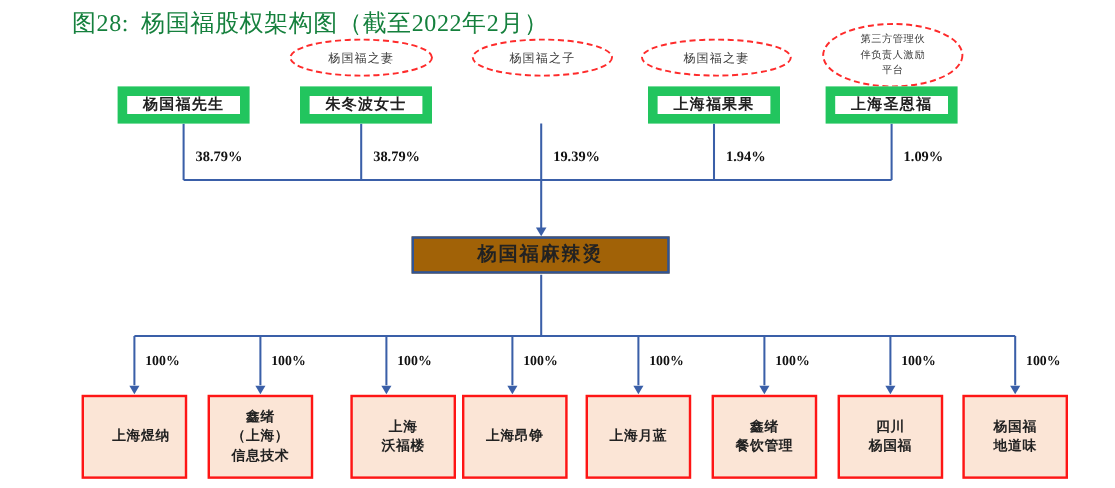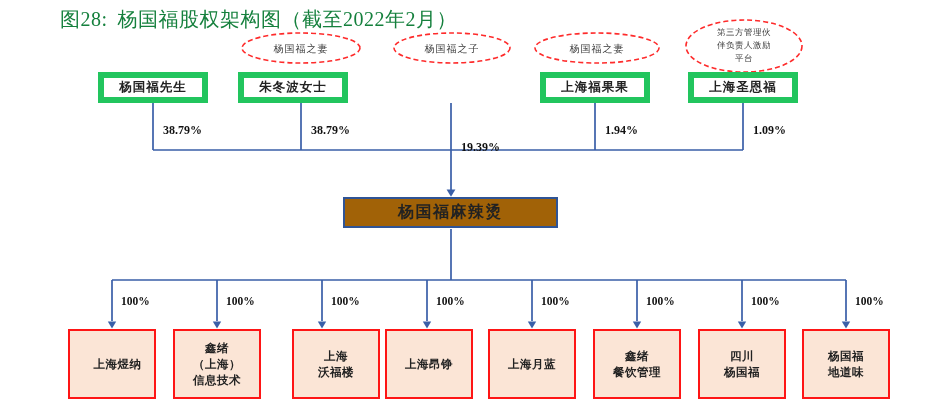--- a/index.html
+++ b/index.html
@@ -34,21 +34,21 @@
     align-items: center;
     justify-content: center;
     text-align: center;
     color: #222;
   }
   .shareholder-box {
     top: 72px;
     width: 110px;
     height: 31px;
     background: #ffffff;
-    border: 6px solid #22c55e;
+    border: 8px solid #22c55e;
     font-size: 12.5px;
     font-weight: 600;
     letter-spacing: 1px;
   }
   .company-box {
     left: 343px;
     top: 197px;
     width: 215px;
     height: 31px;
     background: #a16207;
@@ -129,27 +129,27 @@
       <ellipse cx="744" cy="46" rx="58" ry="26"></ellipse>
     </g>
   </svg>
 
   <div class="role-tag" style="left:246px; top:42px; width:110px;">杨国福之妻</div>
   <div class="role-tag" style="left:397px; top:42px; width:110px;">杨国福之子</div>
   <div class="role-tag" style="left:542px; top:42px; width:110px;">杨国福之妻</div>
   <div class="role-tag small" style="left:713px; top:26px; width:62px;">第三方管理伙伴负责人激励平台</div>
 
   <div class="node shareholder-box" style="left:98px;">杨国福先生</div>
-  <div class="node shareholder-box" style="left:238px;">朱冬波女士</div>
+  <div class="node shareholder-box" style="left:250px;">朱冬波女士</div>
   <div class="node shareholder-box" style="left:540px;">上海福果果</div>
   <div class="node shareholder-box" style="left:688px;">上海圣恩福</div>
 
   <div class="pct" style="left:163px; top:123px;">38.79%</div>
   <div class="pct" style="left:311px; top:123px;">38.79%</div>
-  <div class="pct" style="left:461px; top:140px;">19.39%</div>
+  <div class="pct" style="left:461px; top:123px;">19.39%</div>
   <div class="pct" style="left:605px; top:123px;">1.94%</div>
   <div class="pct" style="left:753px; top:123px;">1.09%</div>
 
   <div class="node company-box">杨国福麻辣烫</div>
 
   <div class="pct sub" style="left:121px; top:295px;">100%</div>
   <div class="pct sub" style="left:226px; top:295px;">100%</div>
   <div class="pct sub" style="left:331px; top:295px;">100%</div>
   <div class="pct sub" style="left:436px; top:295px;">100%</div>
   <div class="pct sub" style="left:541px; top:295px;">100%</div>

